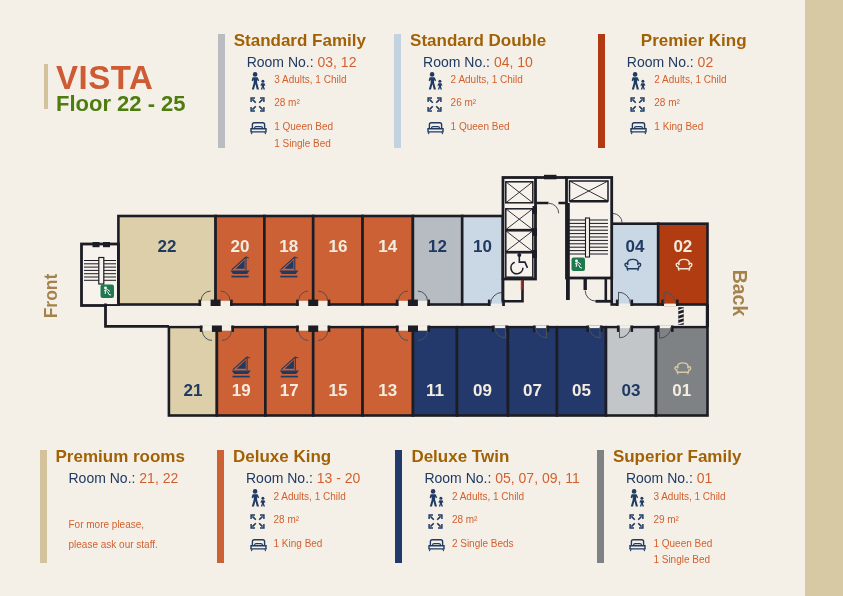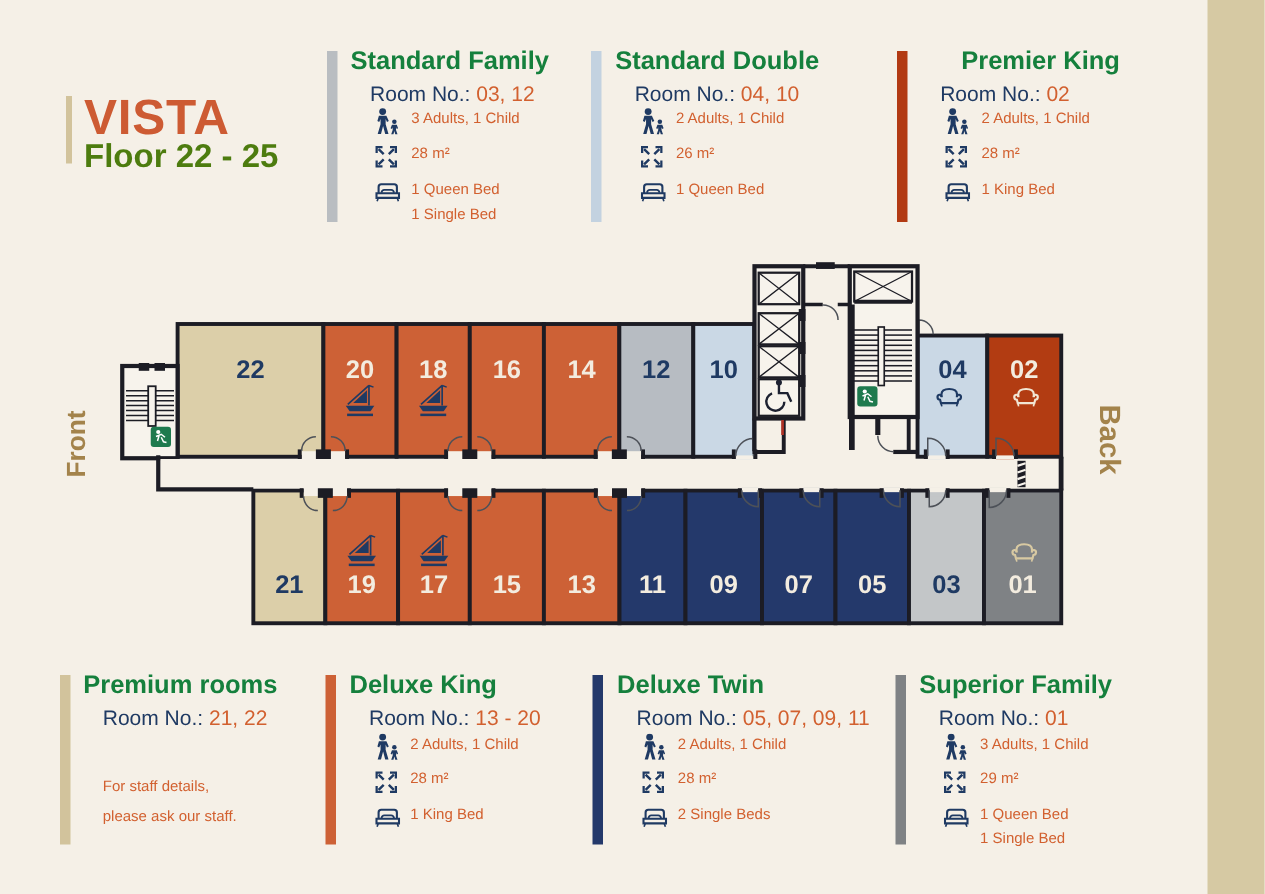--- a/index.html
+++ b/index.html
@@ -1,20 +1,20 @@
 <!DOCTYPE html>
 <html><head>
 <meta charset="utf-8">
 <style>
   html,body{margin:0;padding:0;}
   body{width:843px;height:596px;position:relative;overflow:hidden;
        font-family:"Liberation Sans", sans-serif;background:#f5f0e7;}
   .abs{position:absolute;}
   .orange{color:#d2602f;}
-  .title{font-size:17px;font-weight:bold;color:#15803d;white-space:nowrap;}
+  .title{font-size:17px;font-weight:bold;color:#a16207;white-space:nowrap;}
   .roomline{font-size:14px;font-weight:normal;color:#1f3a63;white-space:nowrap;}
   .item{font-size:10px;font-weight:normal;color:#d2602f;white-space:nowrap;}
 </style>
 </head>
 <body>
 
 <div class="abs" style="left:805px;top:0;width:38px;height:596px;background:#d6c9a3;"></div>
 
 <div class="abs" style="left:43.5px;top:63.5px;width:4.5px;height:45px;background:#d2c39c;"></div>
 
@@ -113,21 +113,21 @@
 <path d="M4.3,7.5 Q4.6,5.6 6.2,5.6 H10.8 Q12.4,5.6 12.7,7.5" stroke-width="1.2"></path>
 </g>
     </svg>
 <div class="abs item" style="left:654.3px;top:120.65px;">1 King Bed</div>
 </div>
 
 <div>
 <div class="abs" style="left:39.5px;top:450px;width:7px;height:112.5px;background:#d2c39c;"></div>
 <div class="abs title" style="left:55.5px;top:446.7px;">Premium rooms</div>
 <div class="abs roomline" style="left:68.5px;top:469.5px;">Room No.: <span class="orange">21, 22</span></div>
-<div class="abs item" style="left:68.5px;top:518.95px;">For staff details,</div>
+<div class="abs item" style="left:68.5px;top:518.95px;">For more please,</div>
 <div class="abs item" style="left:68.5px;top:538.65px;">please ask our staff.</div>
 </div>
 
 <div>
 <div class="abs" style="left:217px;top:450px;width:7px;height:112.5px;background:#cd6136;"></div>
 <div class="abs title" style="left:233px;top:446.7px;">Deluxe King</div>
 <div class="abs roomline" style="left:246px;top:469.5px;">Room No.: <span class="orange">13 - 20</span></div>
 <svg class="abs" style="left:249.5px;top:489.3px;" width="17" height="18" viewBox="0 0 17 18">
 <g fill="#1f3a63">
 <circle cx="5.1" cy="2.4" r="2.3"></circle>

